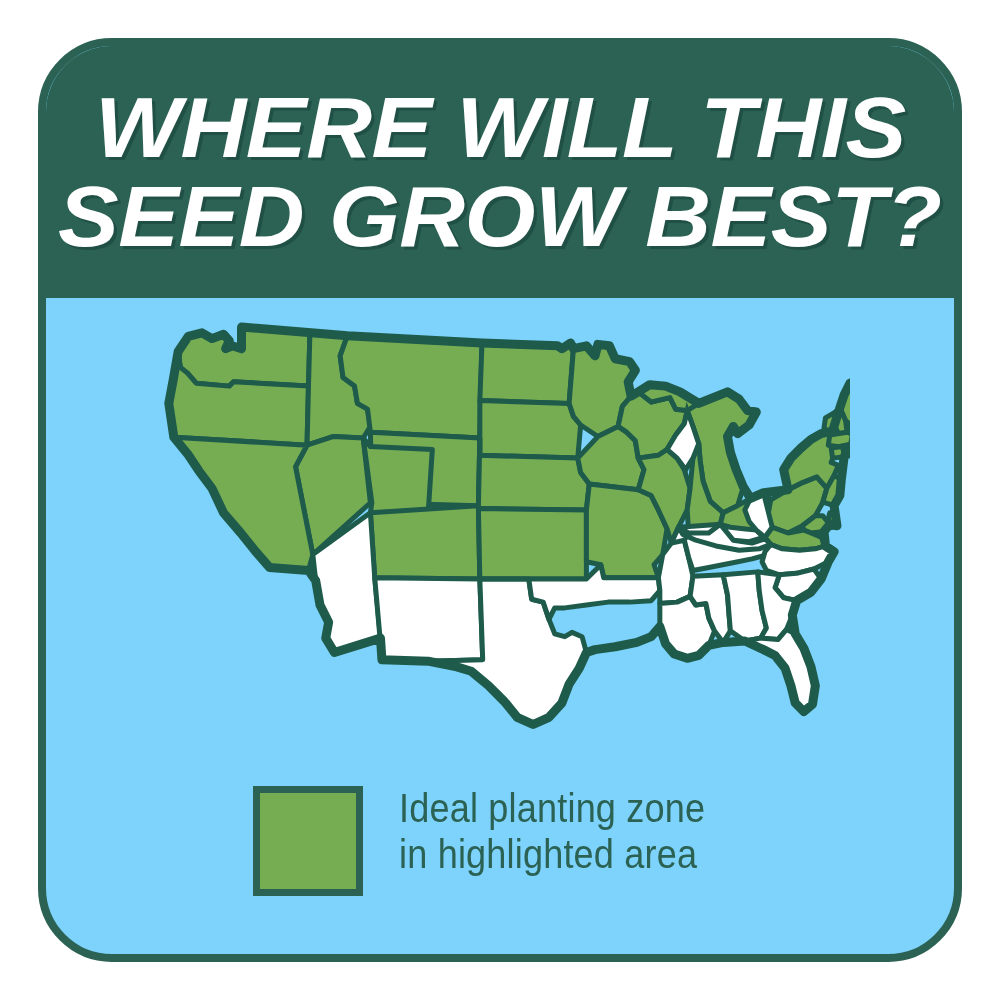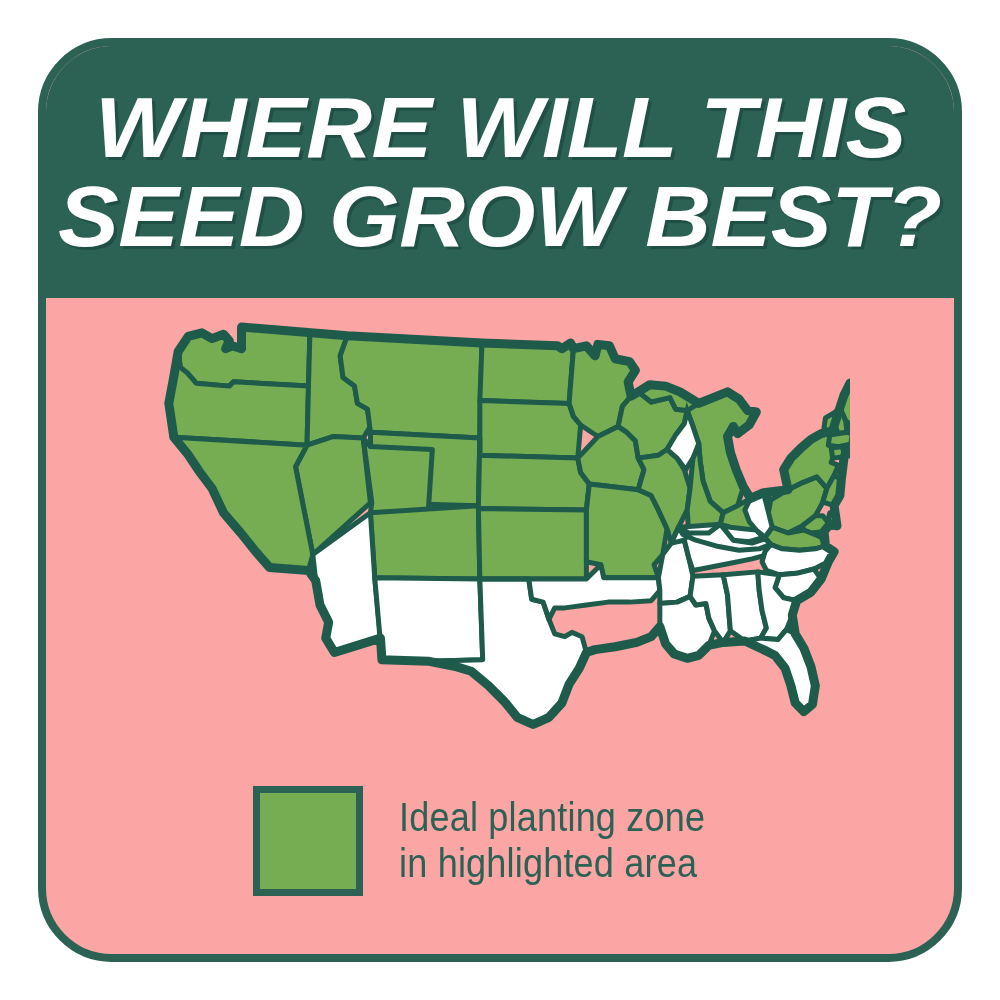--- a/index.html
+++ b/index.html
@@ -84,21 +84,21 @@
 
   
   .legend{
     position:absolute;
     left:0;top:740px;
     width:100%;
     display:flex;
     align-items:center;
     justify-content:center;
   }
-  .legend-inner{display:flex;align-items:center;gap:36px;}
+  .legend-inner{display:flex;gap:36px;}
   .swatch{
     width:110px;height:110px;
     box-sizing:border-box;
     background:#76ad53;
     border:7px solid #2b6254;
     flex:none;
   }
   .legend-text{
     color:#2b6254;
     font-family:"Liberation Sans Narrow","Liberation Sans", sans-serif;
@@ -109,21 +109,21 @@
     transform:scaleX(0.88);
     transform-origin:left center;
     white-space:nowrap;
   }
   .legend-text div{display:block;}
 </style>
 </head>
 <body>
 
 <div class="stage">
-  <div class="card" style="border-color: rgb(43, 98, 84); background: #fca5a5;">
+  <div class="card" style="border-color: rgb(43, 98, 84); background: #7dd3fc;">
 
     <div class="header" style="background: rgb(43, 98, 84);">
       <div class="title-line l1" style="color: rgb(255, 255, 255);">WHERE WILL THIS</div>
       <div class="title-line l2" style="color: rgb(255, 255, 255);">SEED GROW BEST?</div>
     </div>
 
     <div class="map-wrap">
       <svg viewBox="0 0 960 600" preserveAspectRatio="xMidYMid meet">
 
         <g style="fill: rgb(255, 255, 255); stroke: rgb(30, 91, 75);">

